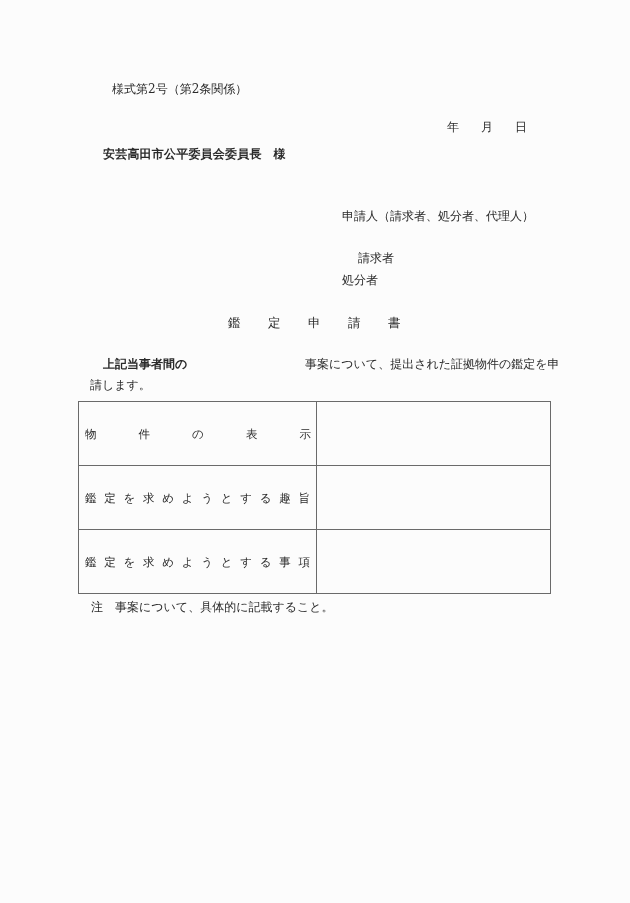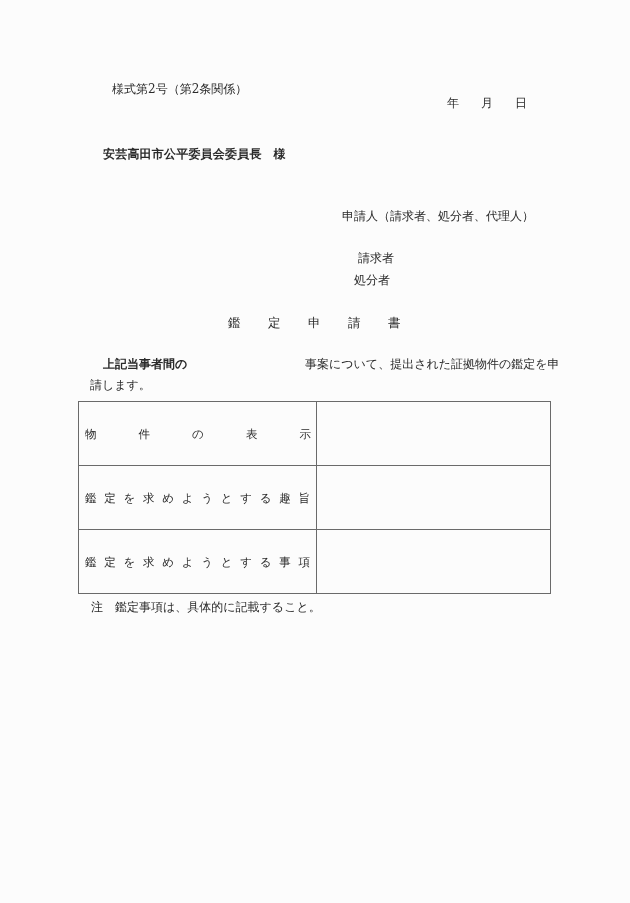--- a/index.html
+++ b/index.html
@@ -12,30 +12,30 @@
       height: 903px;
       position: relative;
       overflow: hidden;
       font-family: "DejaVu Serif", "Liberation Serif", serif;
       color: #2a2a2a;
       font-size: 12px;
     }
     .abs { position: absolute; white-space: nowrap; line-height: 14px; }
 
     #form-number { left: 79px; top: 82px; margin-left: 33px; }
-    #date-line { left: 447px; top: 96px; }
+    #date-line { left: 447px; top: 120px; }
     #date-line span { display: inline-block; }
     #date-line .gap { width: 22px; }
 
     #addressee { left: 103px; top: 147px; letter-spacing: 0.2px; font-weight: bold; }
     #addressee .sama { margin-left: 12px; }
 
     #applicant-heading { left: 342px; top: 209px; }
     #claimant-label { left: 342px; top: 251px; padding-left: 16px; }
-    #respondent-label { left: 354px; top: 273px; text-align: right; }
+    #respondent-label { left: 342px; top: 273px; text-align: right; }
 
     #doc-title { left: 228px; top: 316px; font-size: 12.5px; }
     #doc-title span { display: inline-block; width: 40px; }
 
     #body-line1-a { left: 103px; top: 357px; font-weight: bold; }
     #body-line1-b { left: 305px; top: 357px; }
     #body-line2 { left: 90px; top: 378px; }
 
     #app-table {
       position: absolute;
@@ -139,14 +139,14 @@
         <span>事</span>
         <span>項</span>
       </div>
     </td>
     <td></td>
   </tr>
 </tbody>
   </table>
 
 <div id="note" class="abs">
-  <span class="note-mark">注</span><span>鑑定事項は、具体的に記載すること。</span>
+  <span class="note-mark">注</span><span>事案について、具体的に記載すること。</span>
 </div>
 
 </body></html>

